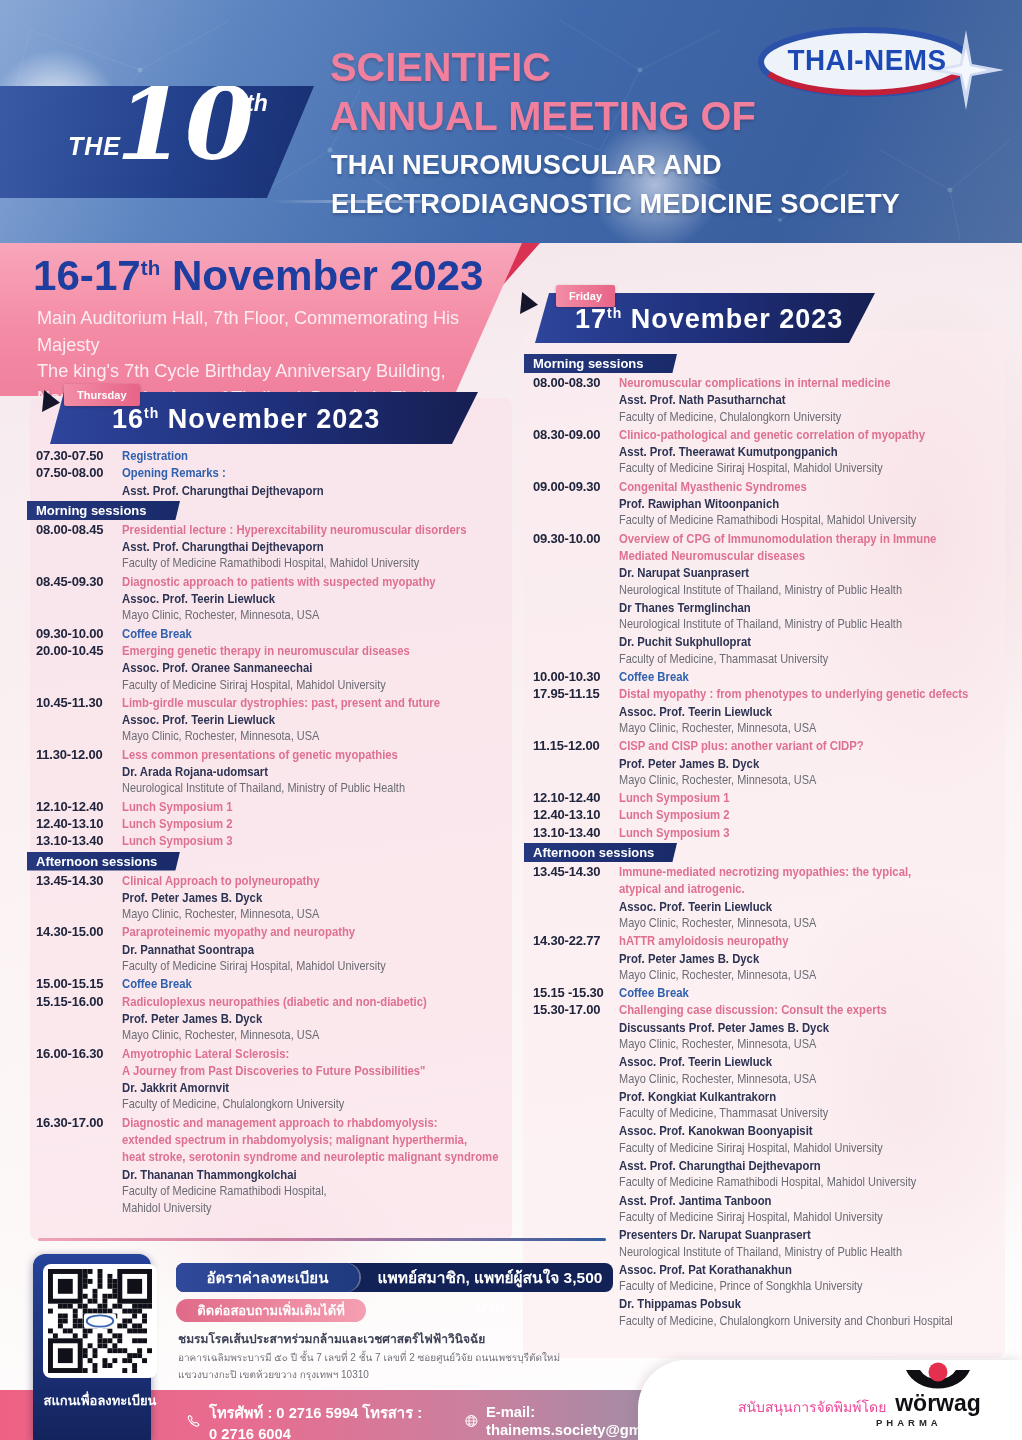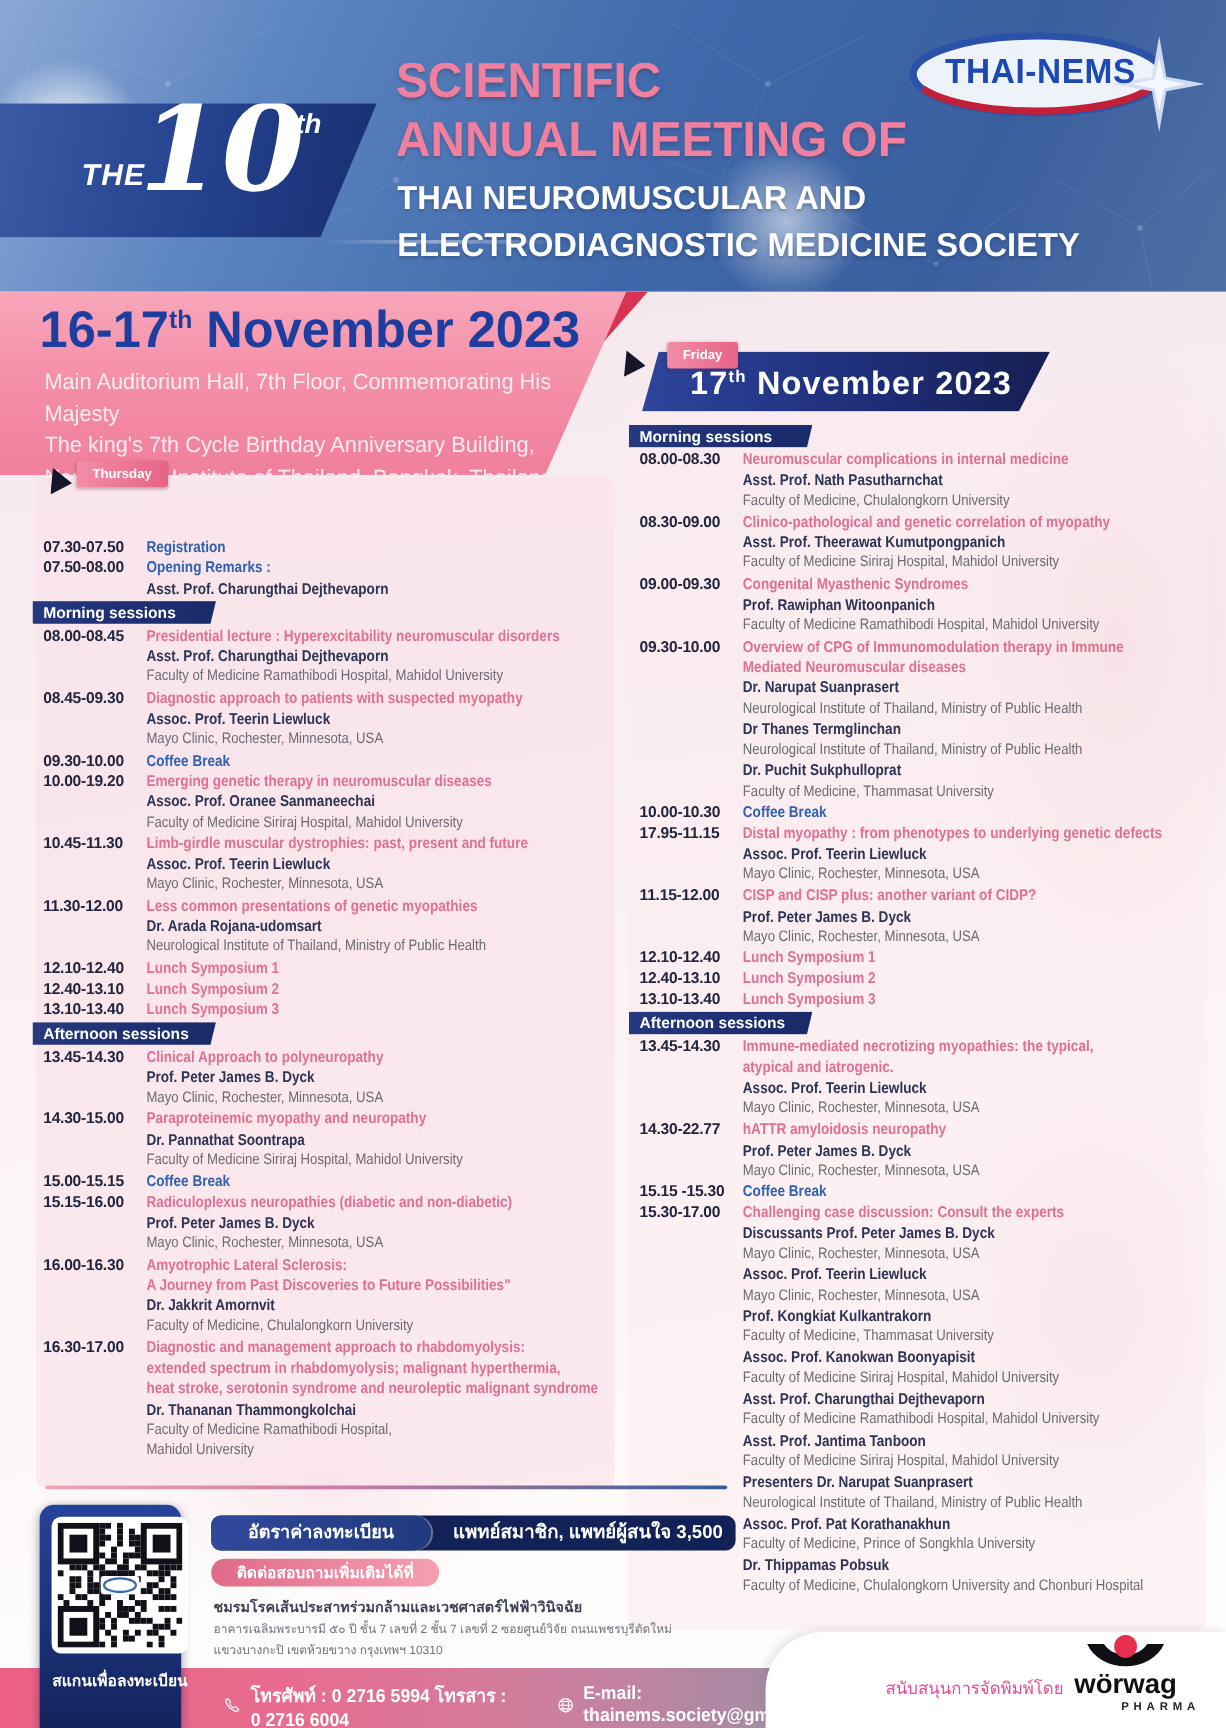--- a/index.html
+++ b/index.html
@@ -89,21 +89,21 @@
   .foot-band{position:absolute;left:0;top:1390px;width:712px;height:62px;z-index:3;
     background:linear-gradient(90deg,#ee6184 0%,#e76d90 35%,#cd7f9e 65%,#a98aa4 88%,#9b93ae 100%);
     clip-path:polygon(0 0,100% 0,calc(100% - 55px) 100%,0 100%);
     display:flex;align-items:center;color:#fff;font-weight:bold;font-size:15.5px;}
   .foot-band .txt{margin:0 8px;transform:scaleX(.95);transform-origin:left;}
   .foot-icon{width:20px;height:20px;margin-left:14px;}
   .sponsor-panel{position:absolute;left:638px;top:1360px;width:384px;height:80px;background:#fff;
     border-top-left-radius:48px;z-index:5;box-shadow:-3px -2px 8px rgba(120,90,100,.15);}
   .sponsor-label{position:absolute;left:100px;top:36px;font-size:14px;color:#ec4899;}
   .worwag-name{position:absolute;left:238px;top:30px;width:124px;text-align:center;font-size:23px;font-weight:bold;color:#101014;letter-spacing:0;}
-  .worwag-sub{position:absolute;left:238px;top:57px;width:124px;text-align:right;font-size:9.5px;font-weight:bold;color:#26262c;letter-spacing:4px;}
+  .worwag-sub{position:absolute;left:238px;top:57px;width:124px;text-align:left;font-size:9.5px;font-weight:bold;color:#26262c;letter-spacing:4px;}
 </style>
 </head>
 <body>
 
 <div class="poster">
 
   <div class="header-band">
     <svg class="net" width="1022" height="243">
       <g stroke="rgba(255,255,255,0.14)" stroke-width="1" fill="none">
         <path d="M30 30 L140 70 L95 140 L10 110 Z M140 70 L230 20"></path>
@@ -161,20 +161,25 @@
       <div>Main Auditorium Hall, 7th Floor, Commemorating His Majesty</div>
       <div>The king's 7th Cycle Birthday Anniversary Building,</div>
       <div>Neurological Institute of Thailand, Bangkok, Thailand.</div>
     </div>
   </div>
 
   <div class="col-bg" style="left:30px;top:398px;width:482px;height:842px;background:rgba(250,226,233,.7);"></div>
   <div class="col-bg" style="left:523px;top:330px;width:482px;height:1028px;background:rgba(252,235,239,.55);"></div>
 
   <div class="day-tri" style="left:42px;top:390px;"></div>
+  <div class="day-banner" style="left:50px;top:392px;width:428px;height:52px;">
+    <div class="d" style="left:62px;top:12px;">
+      <span>16</span><sup>th</sup><span> November 2023</span>
+    </div>
+  </div>
   <div class="day-pill" style="left:64px;top:384px;">Thursday</div>
   <div class="sched" id="sched-0" style="left:36px;top:447px;width:478px;">
       <div class="entry">
         <div class="time">07.30-07.50</div>
         <div class="ebody">
           <div class="etitle blue">Registration</div>
         </div>
       </div>
       <div class="entry">
         <div class="time">07.50-08.00</div>
@@ -200,21 +205,21 @@
           <div class="eaff">Mayo Clinic, Rochester, Minnesota, USA</div>
         </div>
       </div>
       <div class="entry">
         <div class="time">09.30-10.00</div>
         <div class="ebody">
           <div class="etitle blue">Coffee Break</div>
         </div>
       </div>
       <div class="entry">
-        <div class="time">10.00-19.20</div>
+        <div class="time">20.00-10.45</div>
         <div class="ebody">
           <div class="etitle pink">Emerging genetic therapy in neuromuscular diseases</div>
           <div class="ename">Assoc. Prof. Oranee Sanmaneechai</div>
           <div class="eaff">Faculty of Medicine Siriraj Hospital, Mahidol University</div>
         </div>
       </div>
       <div class="entry">
         <div class="time">10.45-11.30</div>
         <div class="ebody">
           <div class="etitle pink">Limb-girdle muscular dystrophies: past, present and future</div>

